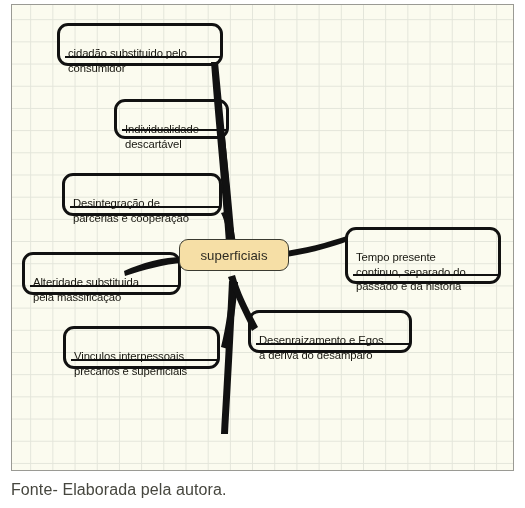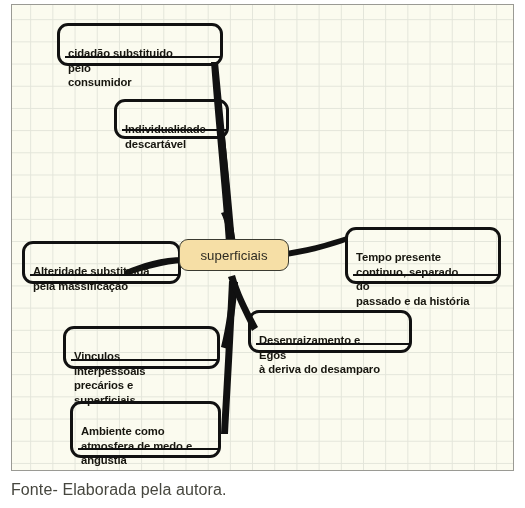--- a/index.html
+++ b/index.html
@@ -51,21 +51,21 @@
   
   .node {
     position: absolute;
     box-sizing: border-box;
     border: 3.2px solid #111111;
     border-radius: 11px;
     background: transparent;
     padding: 6px 24px 9px 8px;
     color: #17160f;
     font-size: 11.3px;
-    font-weight: bold;
+    font-weight: normal;
     line-height: 14.4px;
     letter-spacing: -0.1px;
     white-space: pre-line;
   }
   .node .txt {
     display: block;
   }
   
   .node::after {
     content: "";
@@ -135,36 +135,35 @@
     <div class="node" style="left:45px; top:18px; width:166px; height:43px;">
       <span class="txt">cidadão substituido pelo
 consumidor</span>
     </div>
 
     <div class="node" style="left:94px; top:94px; width:115px; height:40px;margin-left:8px;">
       <span class="txt">Individualidade
 descartável</span>
     </div>
 
+    <div class="node" style="left:50px; top:168px; width:160px; height:43px;">
+      <span class="txt">Desintegração de
+parcerias e cooperação</span>
+    </div>
 
-    <div class="node" style="left:10px; top:236px; width:159px; height:43px;">
+    <div class="node" style="left:10px; top:247px; width:159px; height:43px;">
       <span class="txt">Alteridade substituida
 pela massificação</span>
     </div>
 
     <div class="node" style="left:51px; top:321px; width:157px; height:43px;">
       <span class="txt">Vinculos interpessoais
 precários e superficiais</span>
     </div>
 
-    <div class="node" style="left:58px; top:396px; width:151px; height:57px;">
-      <span class="txt">Ambiente como
-atmosfera de medo e
-angústia</span>
-    </div>
 
     <div class="node" style="left:236px; top:305px; width:164px; height:43px;">
       <span class="txt">Desenraizamento e Egos
 à deriva do desamparo</span>
     </div>
 
     <div class="node" style="left:333px; top:222px; width:156px; height:57px;">
       <span class="txt">Tempo presente
 continuo, separado do
 passado e da história</span>

